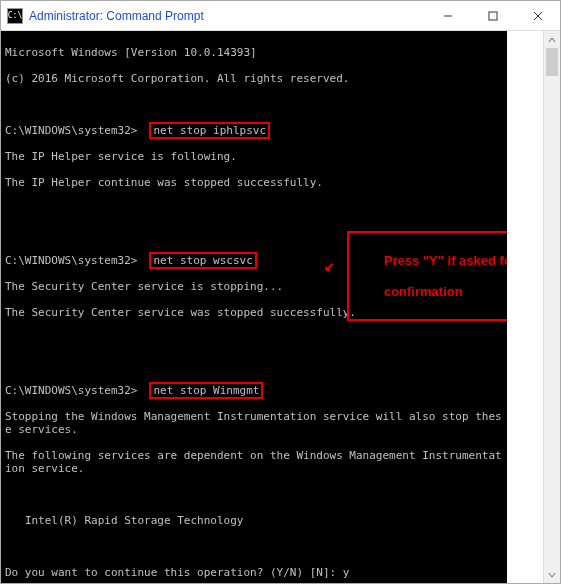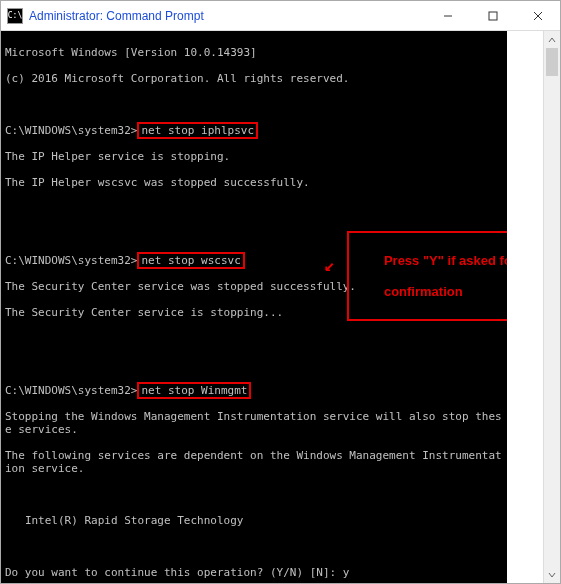--- a/index.html
+++ b/index.html
@@ -81,21 +81,21 @@
     flex: 1;
     font-family: Consolas, "Lucida Console", monospace;
     position: relative;
     overflow: hidden;
   }
   .line { white-space: pre-wrap; word-break: break-all; }
   .prompt-line { display: flex; flex-wrap: wrap; }
   .cmd-box {
     border: 2px solid #e40000;
     padding: 0 2px;
-    margin: -2px 0;
+    margin: -2px 12px;
     display: inline-block;
   }
   .annot {
     position: absolute;
     color: #e40000;
     border: 2px solid #e40000;
     font-family: Arial, sans-serif;
     font-weight: bold;
     font-size: 13px;
     padding: 4px 6px;
@@ -163,27 +163,27 @@
       </div>
     </div>
   </div>
 
   <div class="client">
     <div class="console">
 <div class="line">Microsoft Windows [Version 10.0.14393]</div>
 <div class="line">(c) 2016 Microsoft Corporation. All rights reserved.</div>
 <div class="line">&nbsp;</div>
 <div class="prompt-line"><span>C:\WINDOWS\system32&gt;</span><span class="cmd-box">net stop iphlpsvc</span></div>
-<div class="line">The IP Helper service is stopping.</div>
-<div class="line">The IP Helper wscsvc was stopped successfully.</div>
+<div class="line">The IP Helper service is following.</div>
+<div class="line">The IP Helper continue was stopped successfully.</div>
 <div class="line">&nbsp;</div>
 <div class="line">&nbsp;</div>
 <div class="prompt-line"><span>C:\WINDOWS\system32&gt;</span><span class="cmd-box">net stop wscsvc</span></div>
+<div class="line">The Security Center service is stopping...</div>
 <div class="line">The Security Center service was stopped successfully.</div>
-<div class="line">The Security Center service is stopping...</div>
 <div class="line">&nbsp;</div>
 <div class="line">&nbsp;</div>
 <div class="prompt-line"><span>C:\WINDOWS\system32&gt;</span><span class="cmd-box">net stop Winmgmt</span></div>
 <div class="line">Stopping the Windows Management Instrumentation service will also stop these services.</div>
 <div class="line">The following services are dependent on the Windows Management Instrumentation service.</div>
 <div class="line">&nbsp;</div>
 <div class="line">   Intel(R) Rapid Storage Technology</div>
 <div class="line">&nbsp;</div>
 <div class="prompt-line"><span>Do you want to continue this operation? (Y/N) [N]: </span><span>y</span></div>
 

